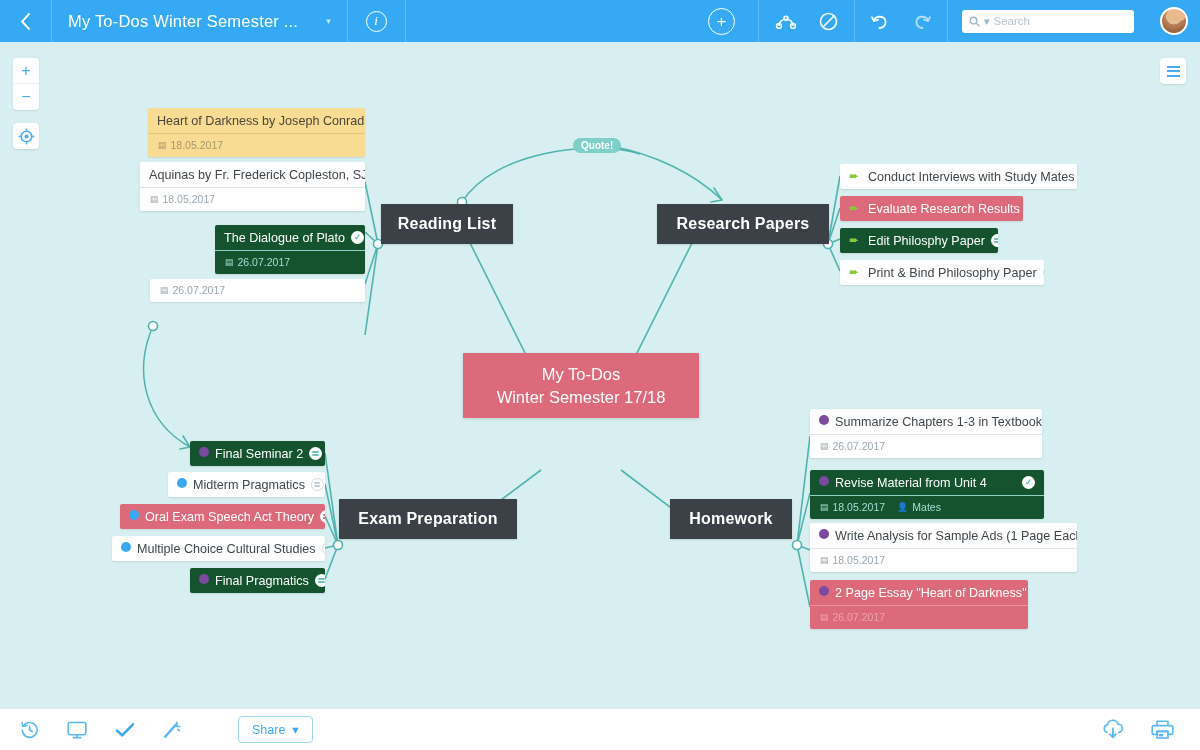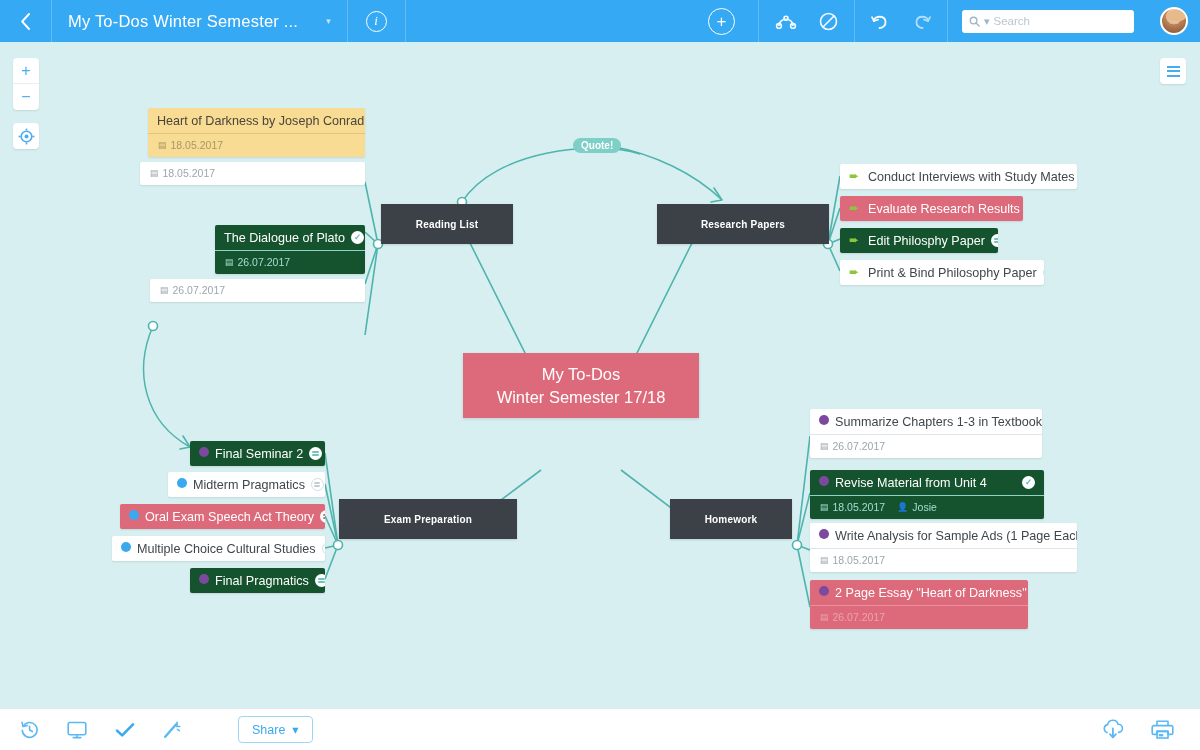--- a/index.html
+++ b/index.html
@@ -87,21 +87,21 @@
   .menuctl {
     position: absolute; right: 14px; top: 16px; width: 26px; height: 26px;
     background: #fff; border-radius: 4px; box-shadow: 0 1px 2px rgba(0,0,0,.10);
     display: flex; flex-direction: column; align-items: center; justify-content: center; gap: 2.5px;
   }
   .menuctl i { display: block; width: 13px; height: 2px; background: #4aacf0; }
 
   
   .node { position: absolute; }
   .branch {
-    background: #3b4146; color: #fff; font-size: 10px; font-weight: bold;
+    background: #3b4146; color: #fff; font-size: 16px; font-weight: bold;
     display: flex; align-items: center; justify-content: center;
     letter-spacing: .2px; box-shadow: 0 1px 2px rgba(0,0,0,.13);
   }
   .central {
     background: #dd6a7b; color: #fff; text-align: center;
     display: flex; flex-direction: column; align-items: center; justify-content: center;
     font-size: 16.5px; line-height: 1.38; box-shadow: 0 1px 3px rgba(0,0,0,.12);
   }
 
   
@@ -350,20 +350,24 @@
       </div>
       <div class="meta">
         <span class="mi">
             <span class="cal">▤</span>
         <span>18.05.2017</span>
           </span>
       </div>
     </div>
 
     <div class="card c-white withmeta" style="left:140px; top:120px; width:225px;">
+      <div class="row1">
+        <span class="ctitle">Aquinas by Fr. Frederick Copleston, SJ</span>
+
+      </div>
       <div class="meta">
         <span class="mi">
             <span class="cal">▤</span>
         <span>18.05.2017</span>
           </span>
       </div>
     </div>
 
     <div class="card c-teal withmeta" style="left:215px; top:183px; width:150px;">
       <div class="row1">
@@ -495,21 +499,21 @@
         <span class="chk chk-white">✓</span>
 
       </div>
       <div class="meta">
         <span class="mi">
             <span class="cal">▤</span>
         <span>18.05.2017</span>
           </span>
         <span class="mi">
             <span class="cal">👤</span>
-        <span>Josie</span>
+        <span>Mates</span>
           </span>
       </div>
     </div>
 
     <div class="card c-white withmeta" style="left:810px; top:481px; width:267px;">
       <div class="row1">
         <span class="bullet" style="background:#7b4a9e"></span>
         <span class="ctitle">Write Analysis for Sample Ads (1 Page Each)</span>
 
       </div>

